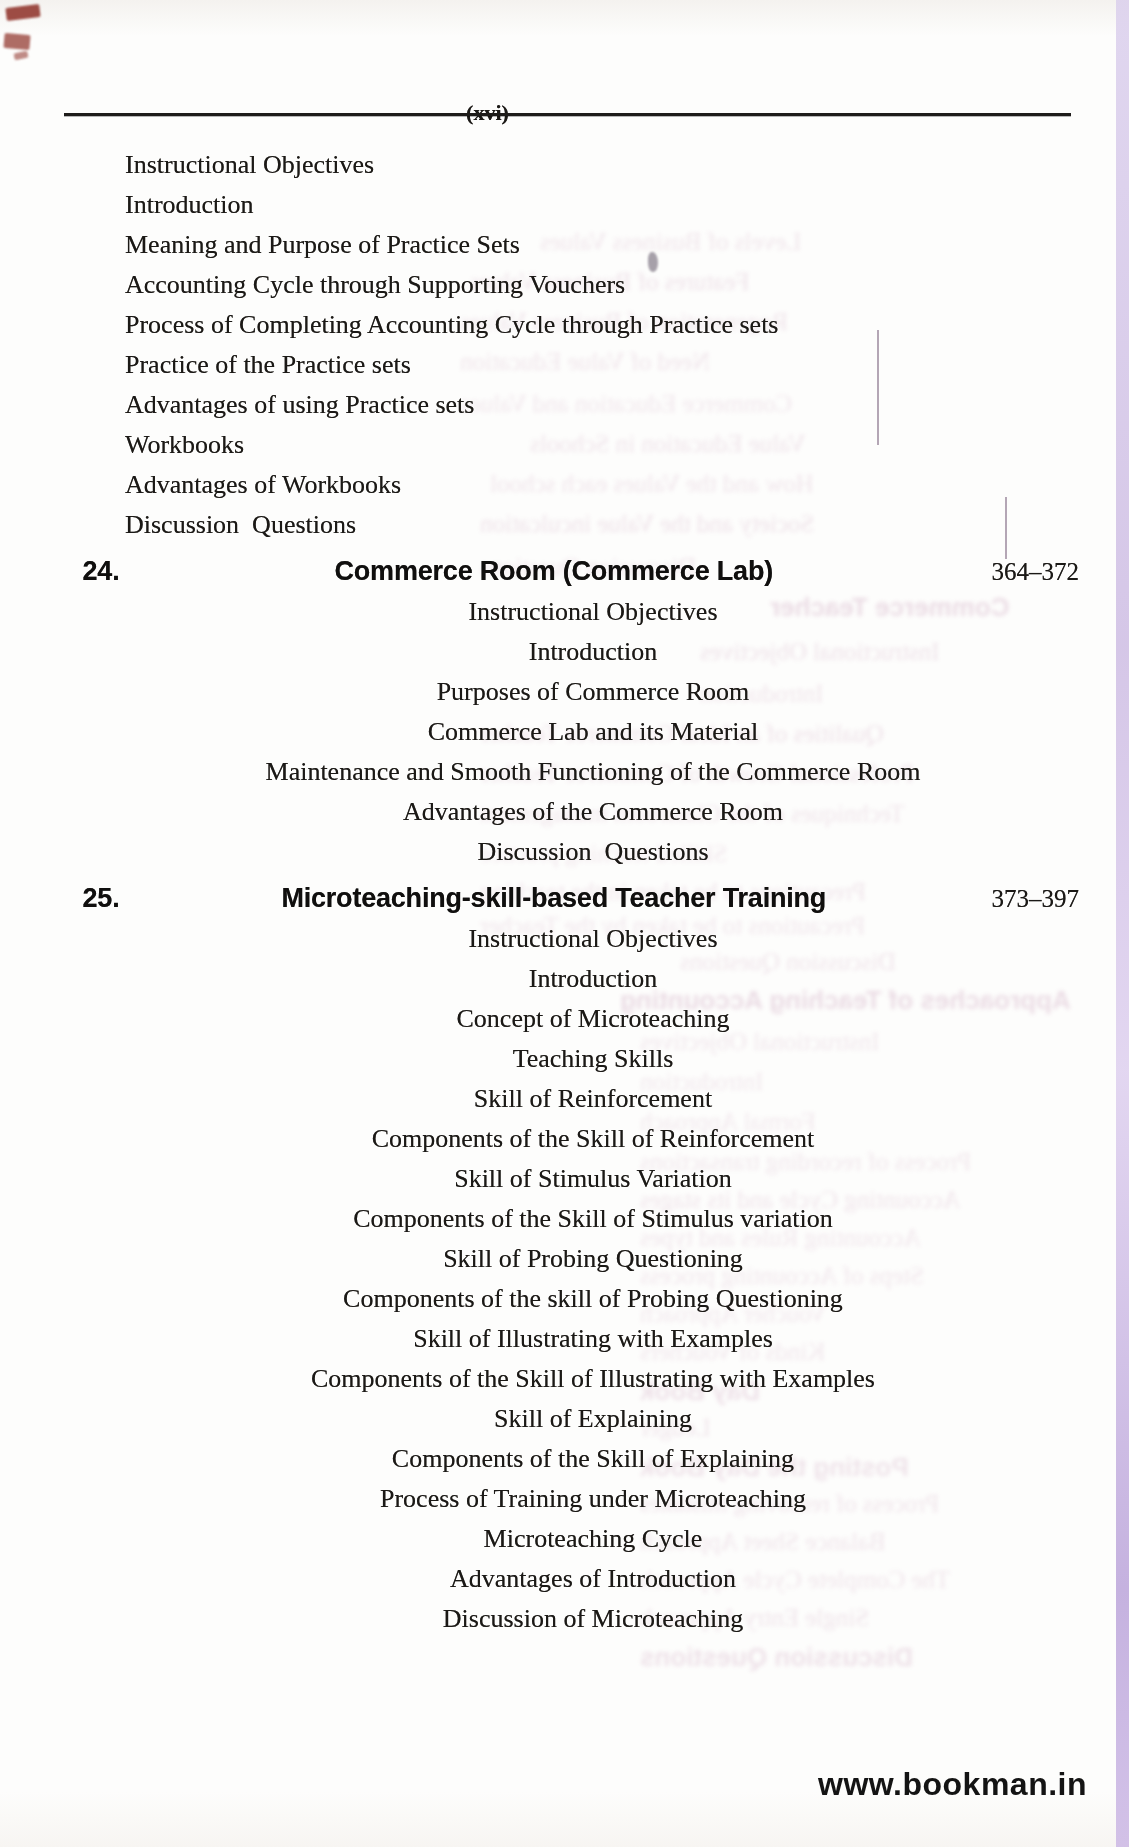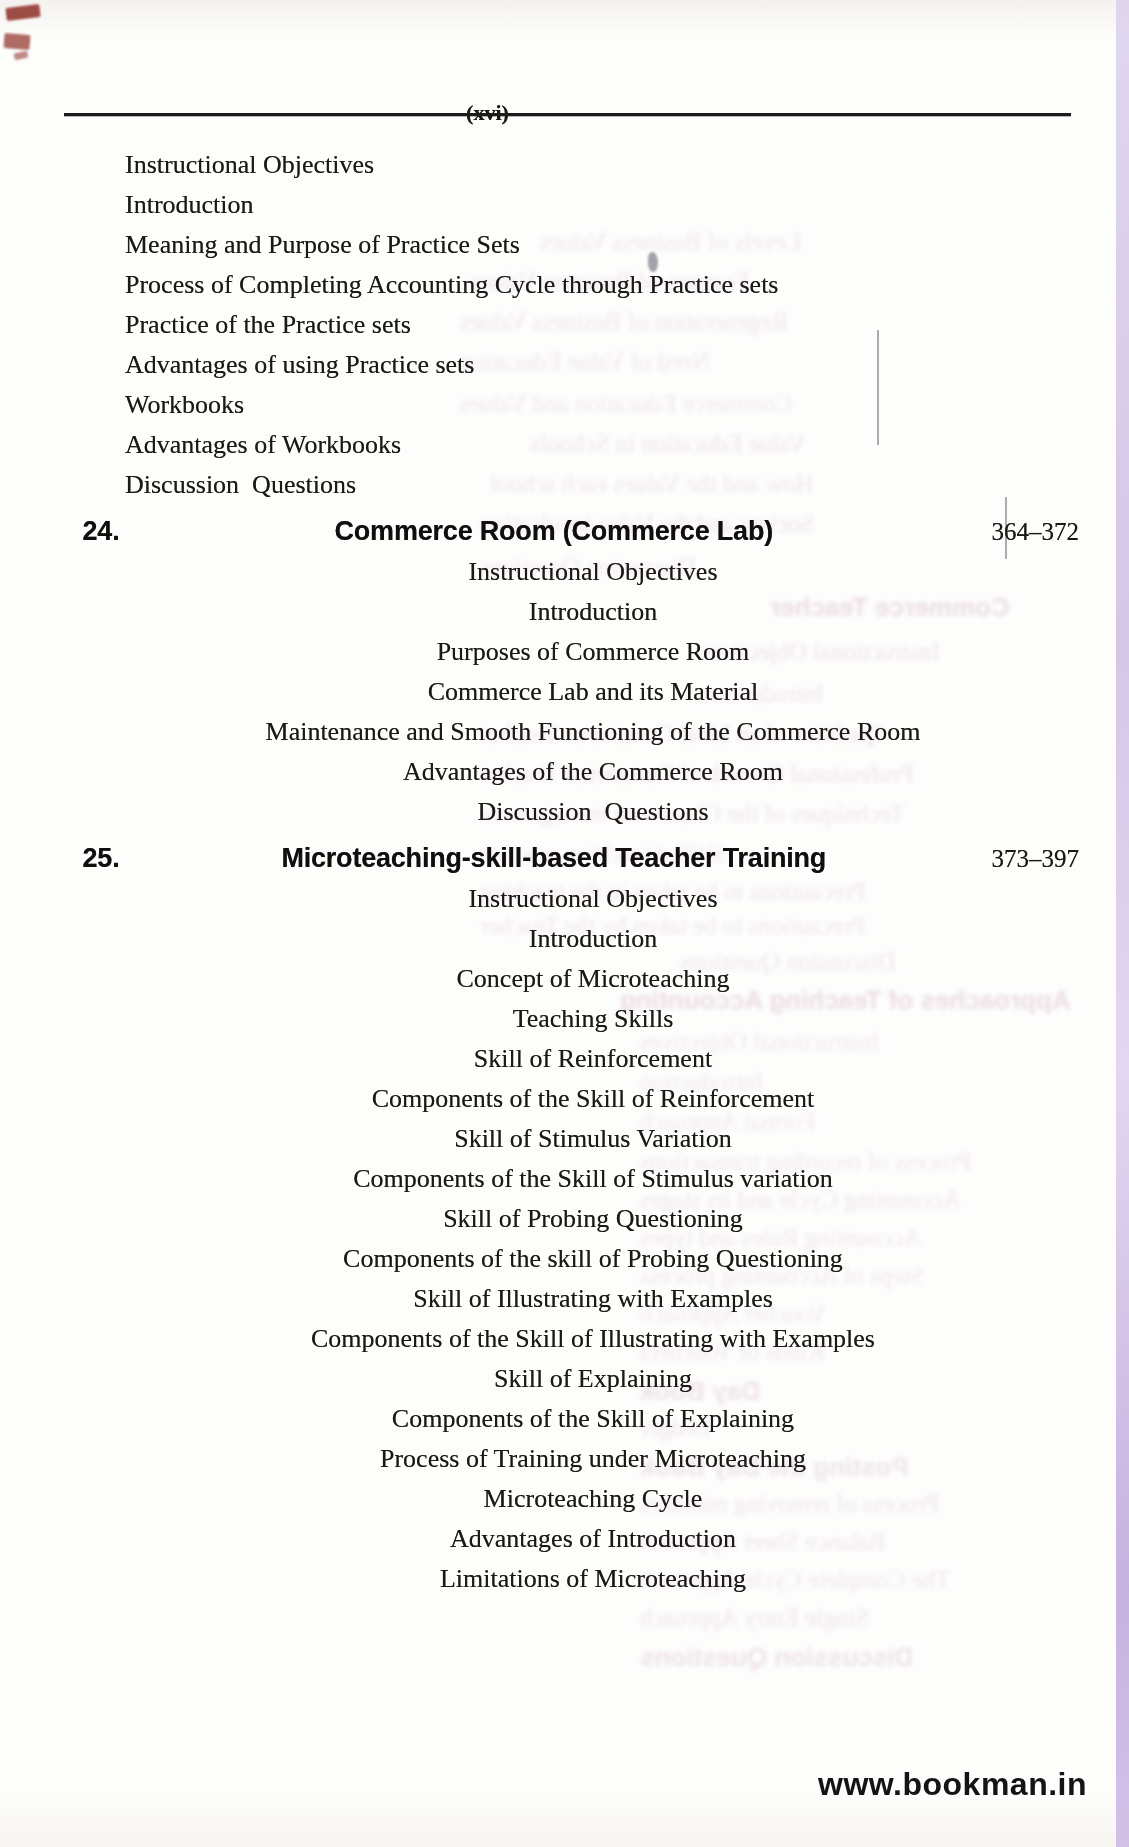--- a/index.html
+++ b/index.html
@@ -139,20 +139,21 @@
     <span>(xvi)</span>
   </div>
   <div class="rule"></div>
 
   <div class="toc" id="toc">
   <section class="chapter">
     <ul class="items">
           <li>Instructional Objectives</li>
           <li>Introduction</li>
           <li>Meaning and Purpose of Practice Sets</li>
+          <li>Accounting Cycle through Supporting Vouchers</li>
           <li>Process of Completing Accounting Cycle through Practice sets</li>
           <li>Practice of the Practice sets</li>
           <li>Advantages of using Practice sets</li>
           <li>Workbooks</li>
           <li>Advantages of Workbooks</li>
           <li>Discussion  Questions</li>
         </ul>
   </section>
 
   <section class="chapter">
@@ -189,21 +190,21 @@
           <li>Components of the Skill of Stimulus variation</li>
           <li>Skill of Probing Questioning</li>
           <li>Components of the skill of Probing Questioning</li>
           <li>Skill of Illustrating with Examples</li>
           <li>Components of the Skill of Illustrating with Examples</li>
           <li>Skill of Explaining</li>
           <li>Components of the Skill of Explaining</li>
           <li>Process of Training under Microteaching</li>
           <li>Microteaching Cycle</li>
           <li>Advantages of Introduction</li>
-          <li>Limitations of Microteaching</li>
+          <li>Discussion of Microteaching</li>
         </ul>
   </section>
 </div>
 
   <div class="page-footer">
     <span>www.bookman.in</span>
   </div>
 </div>
 
 </body></html>

